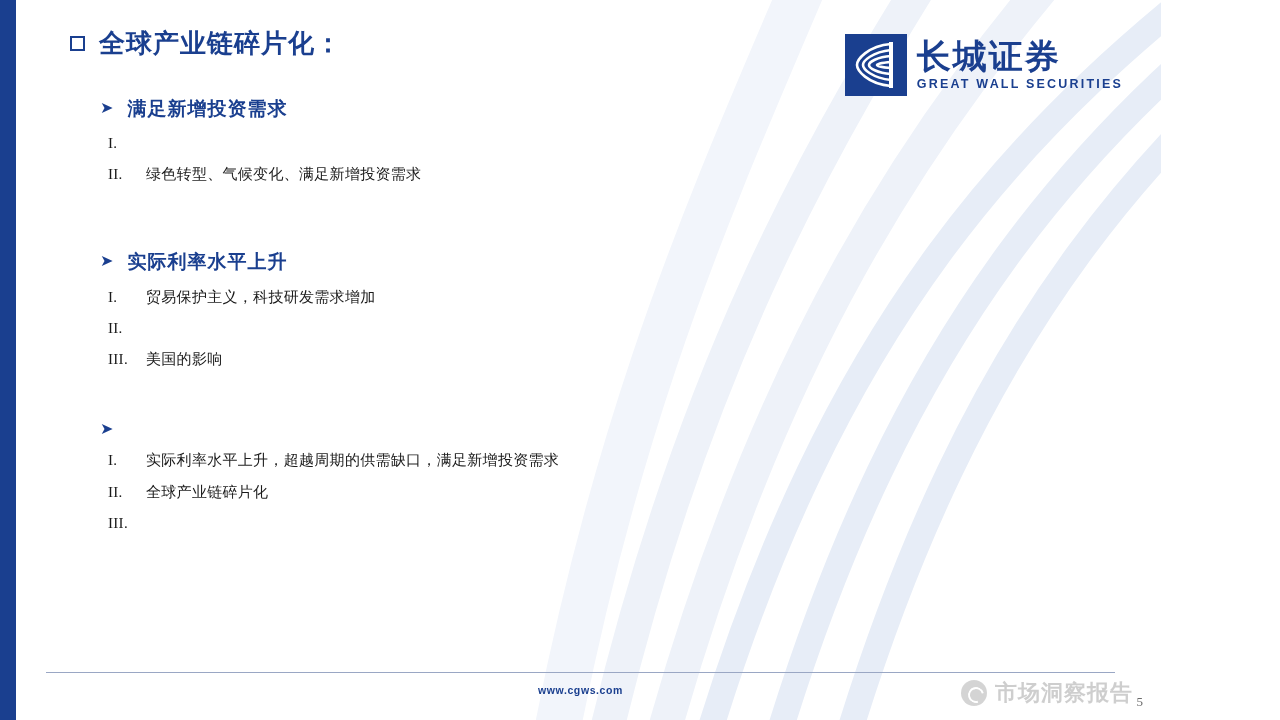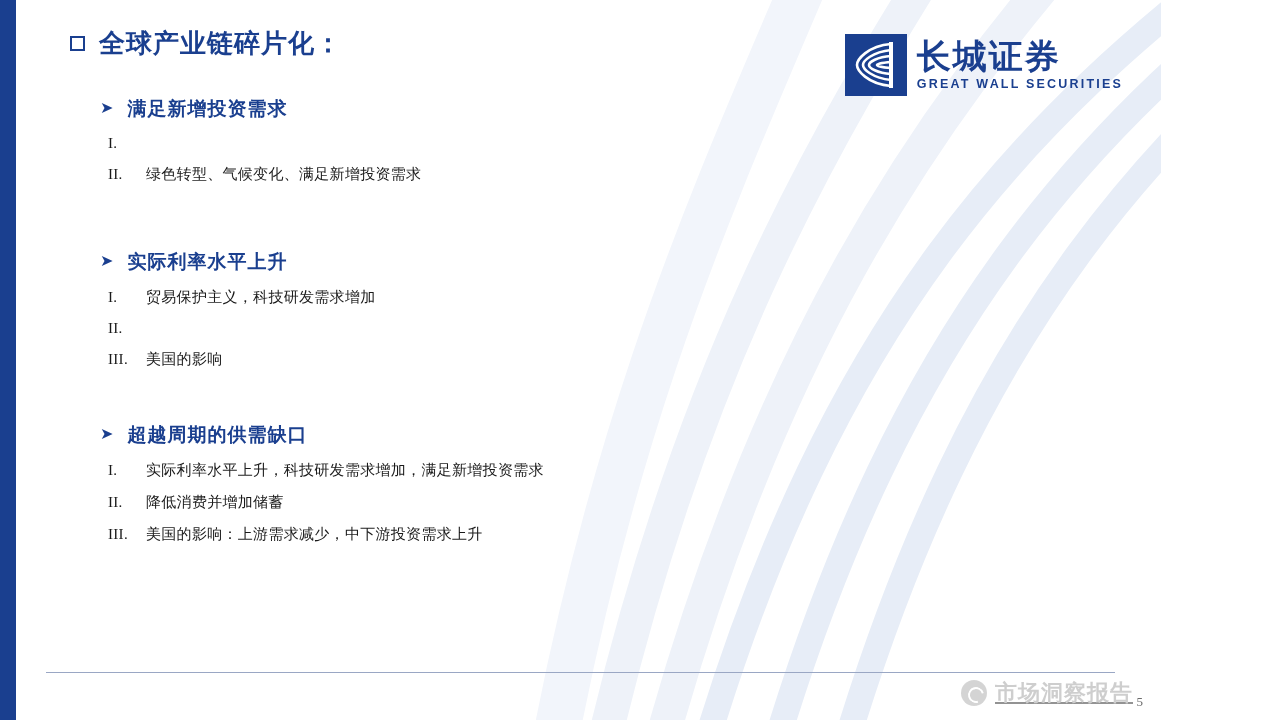--- a/index.html
+++ b/index.html
@@ -166,21 +166,20 @@
   }
 
   
   .watermark {
     position: absolute;
     right: 28px; bottom: 12px;
     display: flex;
     align-items: center;
     gap: 8px;
     opacity: 0.42;
-    text-decoration: underline;
   }
   .wm-logo {
     width: 26px; height: 26px;
     border-radius: 50%;
     background: #9b9b9b;
     position: relative;
     flex: 0 0 auto;
   }
   .wm-logo::after {
     content: "";
@@ -286,41 +285,40 @@
           <span class="item-text">美国的影响</span>
         </div>
       </div>
     </div>
 
     <div class="gap-b"></div>
 
     <div class="section">
       <div class="section-head">
         <span class="arrow">➤</span>
-        <span class="section-title">超越周期的供需缺口</span>
       </div>
       <div class="items">
         <div class="item">
           <span class="item-num">I.</span>
-          <span class="item-text">实际利率水平上升，科技研发需求增加，满足新增投资需求</span>
+          <span class="item-text">实际利率水平上升，超越周期的供需缺口，满足新增投资需求</span>
         </div>
         <div class="item">
           <span class="item-num">II.</span>
-          <span class="item-text">降低消费并增加储蓄</span>
+          <span class="item-text">全球产业链碎片化</span>
         </div>
         <div class="item">
           <span class="item-num">III.</span>
-          <span class="item-text">美国的影响：上游需求减少，中下游投资需求上升</span>
         </div>
       </div>
     </div>
 
   </div>
 
   <div class="footer-rule"></div>
+  <div class="footer-url">www.cgws.com</div>
   <div class="page-num">5</div>
 
   <div class="watermark">
     <span class="wm-logo"></span>
     <span class="wm-text">市场洞察报告</span>
   </div>
 
 </div>
 
 </body></html>

